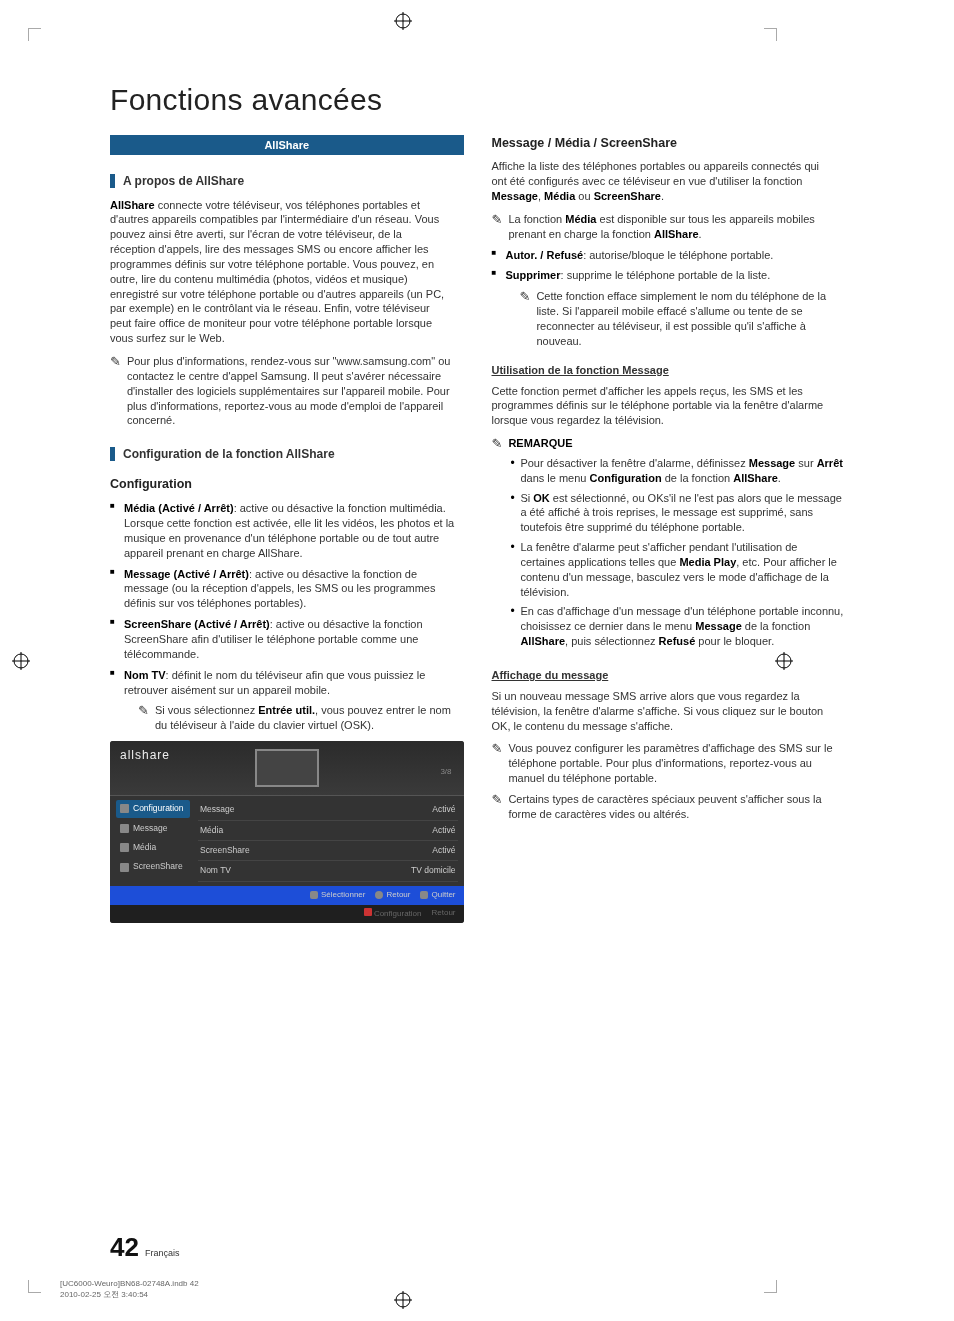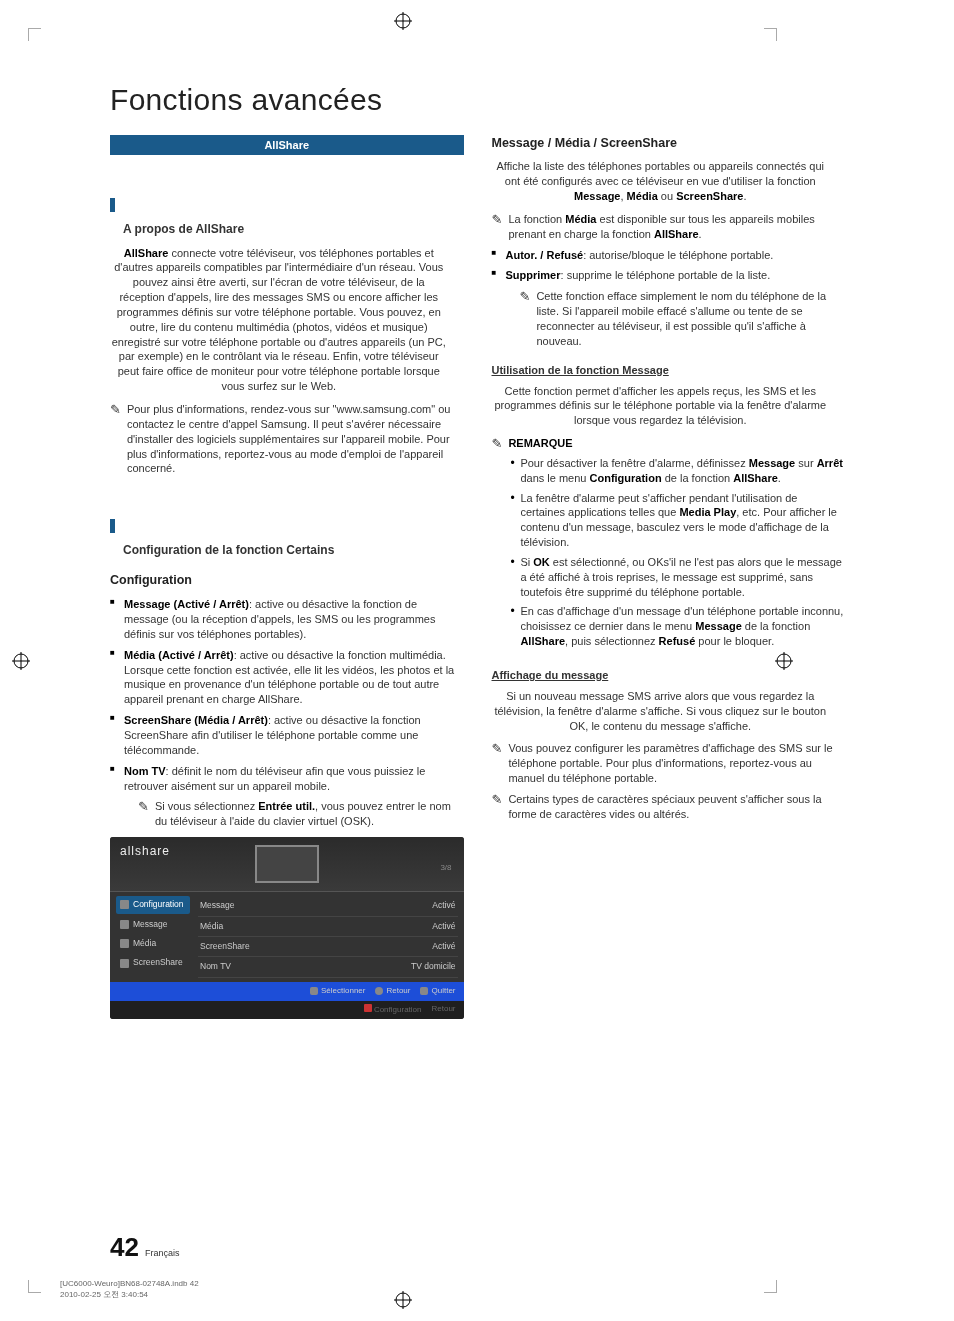--- a/index.html
+++ b/index.html
@@ -78,24 +78,23 @@
   }
   .bar-heading .bar {
     width: 5px;
     height: 14px;
     background: #1a5a8a;
     display: inline-block;
   }
   .bar-heading .txt {
     font-weight: bold;
     font-size: 12px;
-    margin-top: 48px;
-  }
-
-  p { margin: 0 16px 8px 0; text-align: center; }
+  }
+
+  p { margin: 0 16px 8px 0; }
 
   .note {
     display: flex;
     gap: 6px;
     margin: 6px 0;
   }
   .note .note-icon {
     flex: none;
     font-size: 13px;
     line-height: 1;
@@ -322,34 +321,34 @@
 
         <p id="about-full"><b>AllShare</b> connecte votre téléviseur, vos téléphones portables et d'autres appareils compatibles par l'intermédiaire d'un réseau. Vous pouvez ainsi être averti, sur l'écran de votre téléviseur, de la réception d'appels, lire des messages SMS ou encore afficher les programmes définis sur votre téléphone portable. Vous pouvez, en outre, lire du contenu multimédia (photos, vidéos et musique) enregistré sur votre téléphone portable ou d'autres appareils (un PC, par exemple) en le contrôlant via le réseau. Enfin, votre téléviseur peut faire office de moniteur pour votre téléphone portable lorsque vous surfez sur le Web.</p>
 
         <div class="note">
           <span class="note-icon">✎</span>
           <span class="note-body">Pour plus d'informations, rendez-vous sur "www.samsung.com" ou contactez le centre d'appel Samsung. Il peut s'avérer nécessaire d'installer des logiciels supplémentaires sur l'appareil mobile. Pour plus d'informations, reportez-vous au mode d'emploi de l'appareil concerné.</span>
         </div>
 
         <div class="bar-heading">
           <span class="bar"></span>
-          <span class="txt">Configuration de la fonction Certains</span>
+          <span class="txt">Configuration de la fonction AllShare</span>
         </div>
 
         <div class="under-heading">Configuration</div>
 
         <ul class="square">
           <li>
+            <b>Média (Activé / Arrêt)</b><span>: active ou désactive la fonction multimédia. Lorsque cette fonction est activée, elle lit les vidéos, les photos et la musique en provenance d'un téléphone portable ou de tout autre appareil prenant en charge AllShare.</span>
+          </li>
+          <li>
             <b>Message (Activé / Arrêt)</b><span>: active ou désactive la fonction de message (ou la réception d'appels, les SMS ou les programmes définis sur vos téléphones portables).</span>
           </li>
           <li>
-            <b>Média (Activé / Arrêt)</b><span>: active ou désactive la fonction multimédia. Lorsque cette fonction est activée, elle lit les vidéos, les photos et la musique en provenance d'un téléphone portable ou de tout autre appareil prenant en charge AllShare.</span>
-          </li>
-          <li>
-            <b>ScreenShare (Média / Arrêt)</b><span>: active ou désactive la fonction ScreenShare afin d'utiliser le téléphone portable comme une télécommande.</span>
+            <b>ScreenShare (Activé / Arrêt)</b><span>: active ou désactive la fonction ScreenShare afin d'utiliser le téléphone portable comme une télécommande.</span>
           </li>
           <li>
             <b>Nom TV</b><span>: définit le nom du téléviseur afin que vous puissiez le retrouver aisément sur un appareil mobile.</span>
             <div class="note subnote">
               <span class="note-icon">✎</span>
               <span class="note-body" id="nom-note">Si vous sélectionnez <b>Entrée util.</b>, vous pouvez entrer le nom du téléviseur à l'aide du clavier virtuel (OSK).</span>
             </div>
           </li>
         </ul>
 
@@ -443,22 +442,22 @@
 
         <div class="underline-h">Utilisation de la fonction Message</div>
         <p>Cette fonction permet d'afficher les appels reçus, les SMS et les programmes définis sur le téléphone portable via la fenêtre d'alarme lorsque vous regardez la télévision.</p>
 
         <div class="note">
           <span class="note-icon">✎</span>
           <span class="note-body">
             <b>REMARQUE</b>
             <ul class="round" id="remarque-list">
                 <li>Pour désactiver la fenêtre d'alarme, définissez <b>Message</b> sur <b>Arrêt</b> dans le menu <b>Configuration</b> de la fonction <b>AllShare</b>.</li>
+                <li>Si <b>OK</b> est sélectionné, ou OKs'il ne l'est pas alors que le message a été affiché à trois reprises, le message est supprimé, sans toutefois être supprimé du téléphone portable.</li>
                 <li>La fenêtre d'alarme peut s'afficher pendant l'utilisation de certaines applications telles que <b>Media Play</b>, etc. Pour afficher le contenu d'un message, basculez vers le mode d'affichage de la télévision.</li>
-                <li>Si <b>OK</b> est sélectionné, ou OKs'il ne l'est pas alors que le message a été affiché à trois reprises, le message est supprimé, sans toutefois être supprimé du téléphone portable.</li>
                 <li>En cas d'affichage d'un message d'un téléphone portable inconnu, choisissez ce dernier dans le menu <b>Message</b> de la fonction <b>AllShare</b>, puis sélectionnez <b>Refusé</b> pour le bloquer.</li>
               </ul>
           </span>
         </div>
 
         <div class="underline-h">Affichage du message</div>
         <p>Si un nouveau message SMS arrive alors que vous regardez la télévision, la fenêtre d'alarme s'affiche. Si vous cliquez sur le bouton OK, le contenu du message s'affiche.</p>
 
         <div class="note">
           <span class="note-icon">✎</span>

